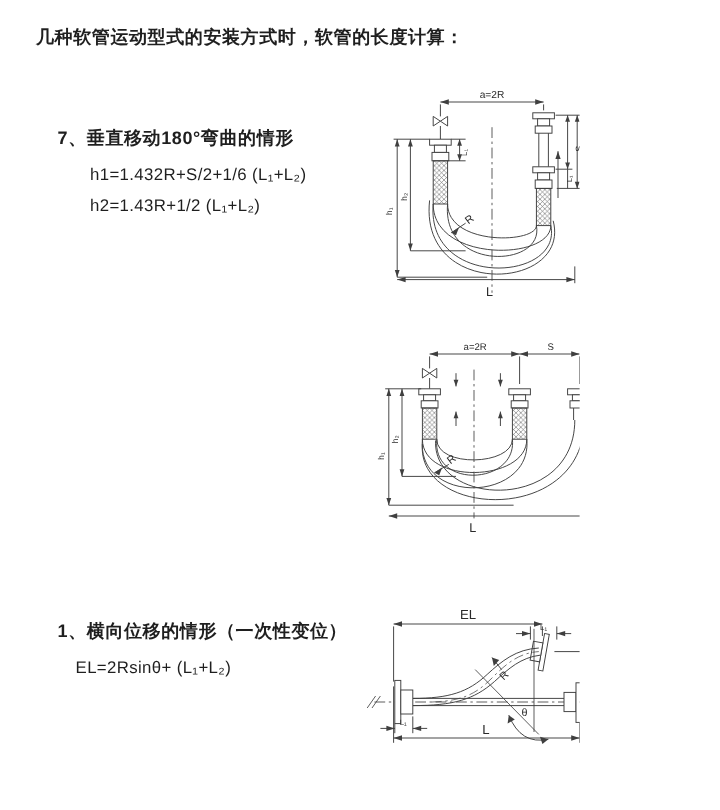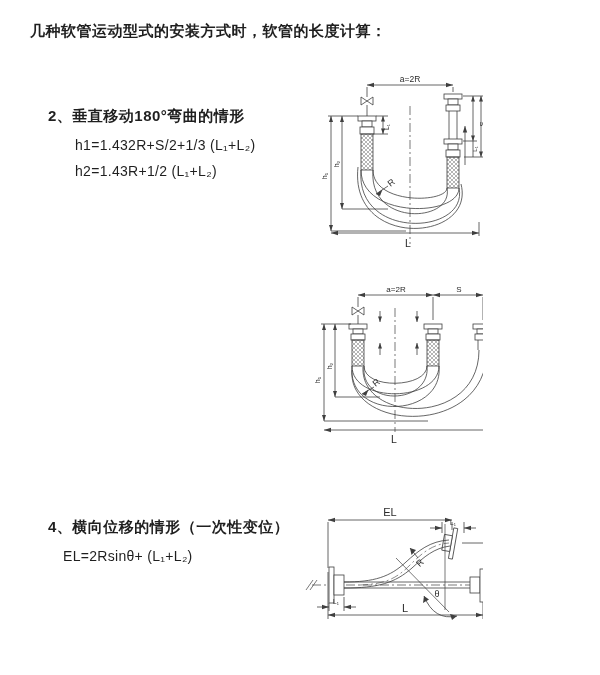--- a/index.html
+++ b/index.html
@@ -28,28 +28,28 @@
   svg text { fill:#2a2a2a; font-family:"Liberation Sans","DejaVu Sans",sans-serif; }
 </style>
 </head>
 <body>
 
 <div class="page">
 
   <div class="title">几种软管运动型式的安装方式时，软管的长度计算：</div>
 
   <div class="sec sec1 ind-wide">
-    <div class="heading">2、垂直移动180°弯曲的情形</div>
-    <div class="formula">h1=1.432R+S/2+1/3 (L₁+L₂)</div>
+    <div class="heading">7、垂直移动180°弯曲的情形</div>
+    <div class="formula">h1=1.432R+S/2+1/6 (L₁+L₂)</div>
     <div class="formula">h2=1.43R+1/2 (L₁+L₂)</div>
   </div>
 
 
   <div class="sec sec3 ind-narrow">
-    <div class="heading">4、横向位移的情形（一次性变位）</div>
+    <div class="heading">1、横向位移的情形（一次性变位）</div>
     <div class="formula">EL=2Rsinθ+ (L₁+L₂)</div>
   </div>
 
   <svg class="diag d1" width="290" height="190" viewBox="0 0 290 190">
     <defs>
       <pattern id="hz1" patternUnits="userSpaceOnUse" width="4" height="4">
         <path d="M0,4 L4,0 M0,0 L4,4" stroke="#6a6a6a" stroke-width="0.5"></path>
       </pattern>
     </defs>
 

